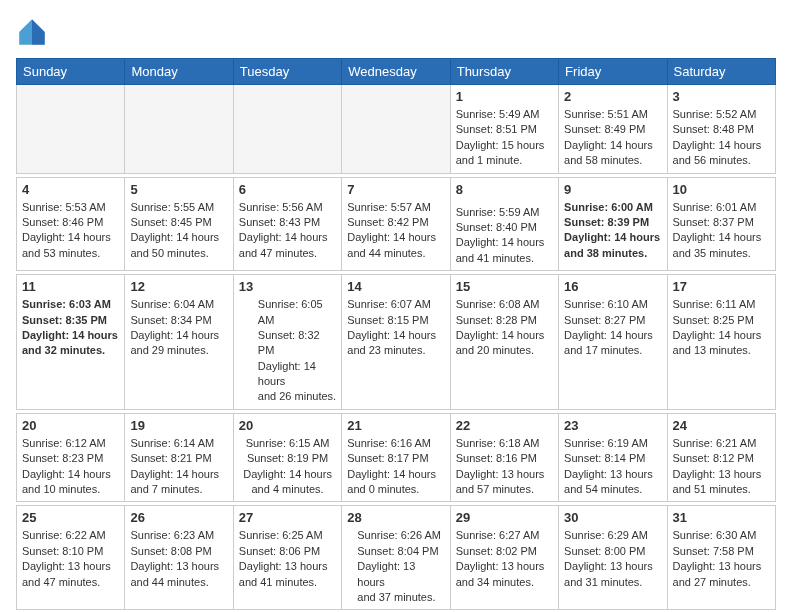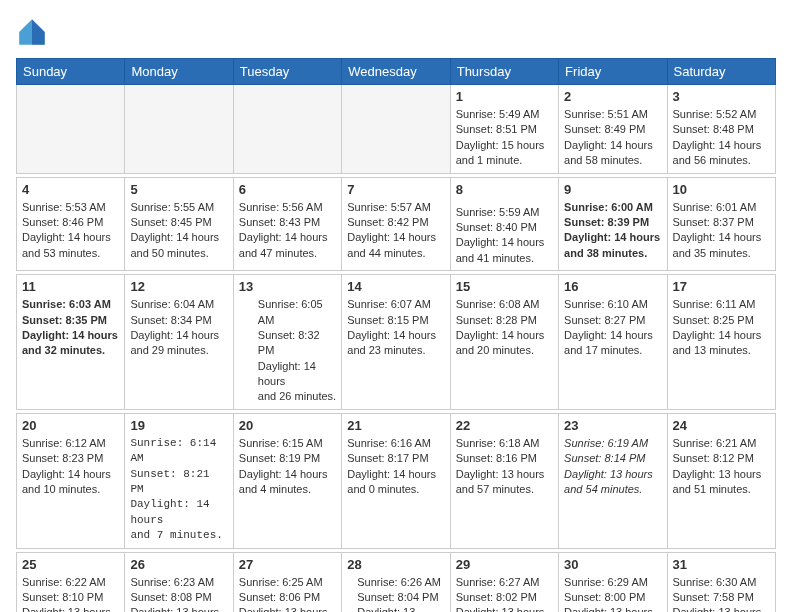--- a/index.html
+++ b/index.html
@@ -287,49 +287,49 @@
       <tr>
         <td>
           <div class="day-num">20</div>
           <div class="day-info" style="white-space: pre-line;">Sunrise: 6:12 AM
 Sunset: 8:23 PM
 Daylight: 14 hours
 and 10 minutes.</div>
         </td>
         <td>
           <div class="day-num">19</div>
-          <div class="day-info" style="white-space: pre-line; font-family: Liberation Mono, monospace;">Sunrise: 6:14 AM
+          <div class="day-info" style="white-space: pre-line;">Sunrise: 6:14 AM
 Sunset: 8:21 PM
 Daylight: 14 hours
 and 7 minutes.</div>
         </td>
         <td>
           <div class="day-num">20</div>
-          <div class="day-info" style="white-space: pre-line;">Sunrise: 6:15 AM
+          <div class="day-info" style="white-space: pre-line; text-align: center;">Sunrise: 6:15 AM
 Sunset: 8:19 PM
 Daylight: 14 hours
 and 4 minutes.</div>
         </td>
         <td>
           <div class="day-num">21</div>
           <div class="day-info" style="white-space: pre-line;">Sunrise: 6:16 AM
 Sunset: 8:17 PM
 Daylight: 14 hours
 and 0 minutes.</div>
         </td>
         <td>
           <div class="day-num">22</div>
           <div class="day-info" style="white-space: pre-line;">Sunrise: 6:18 AM
 Sunset: 8:16 PM
 Daylight: 13 hours
 and 57 minutes.</div>
         </td>
         <td>
           <div class="day-num">23</div>
-          <div class="day-info" style="white-space: pre-line; font-style: italic;">Sunrise: 6:19 AM
+          <div class="day-info" style="white-space: pre-line;">Sunrise: 6:19 AM
 Sunset: 8:14 PM
 Daylight: 13 hours
 and 54 minutes.</div>
         </td>
         <td>
           <div class="day-num">24</div>
           <div class="day-info" style="white-space: pre-line;">Sunrise: 6:21 AM
 Sunset: 8:12 PM
 Daylight: 13 hours
 and 51 minutes.</div>

